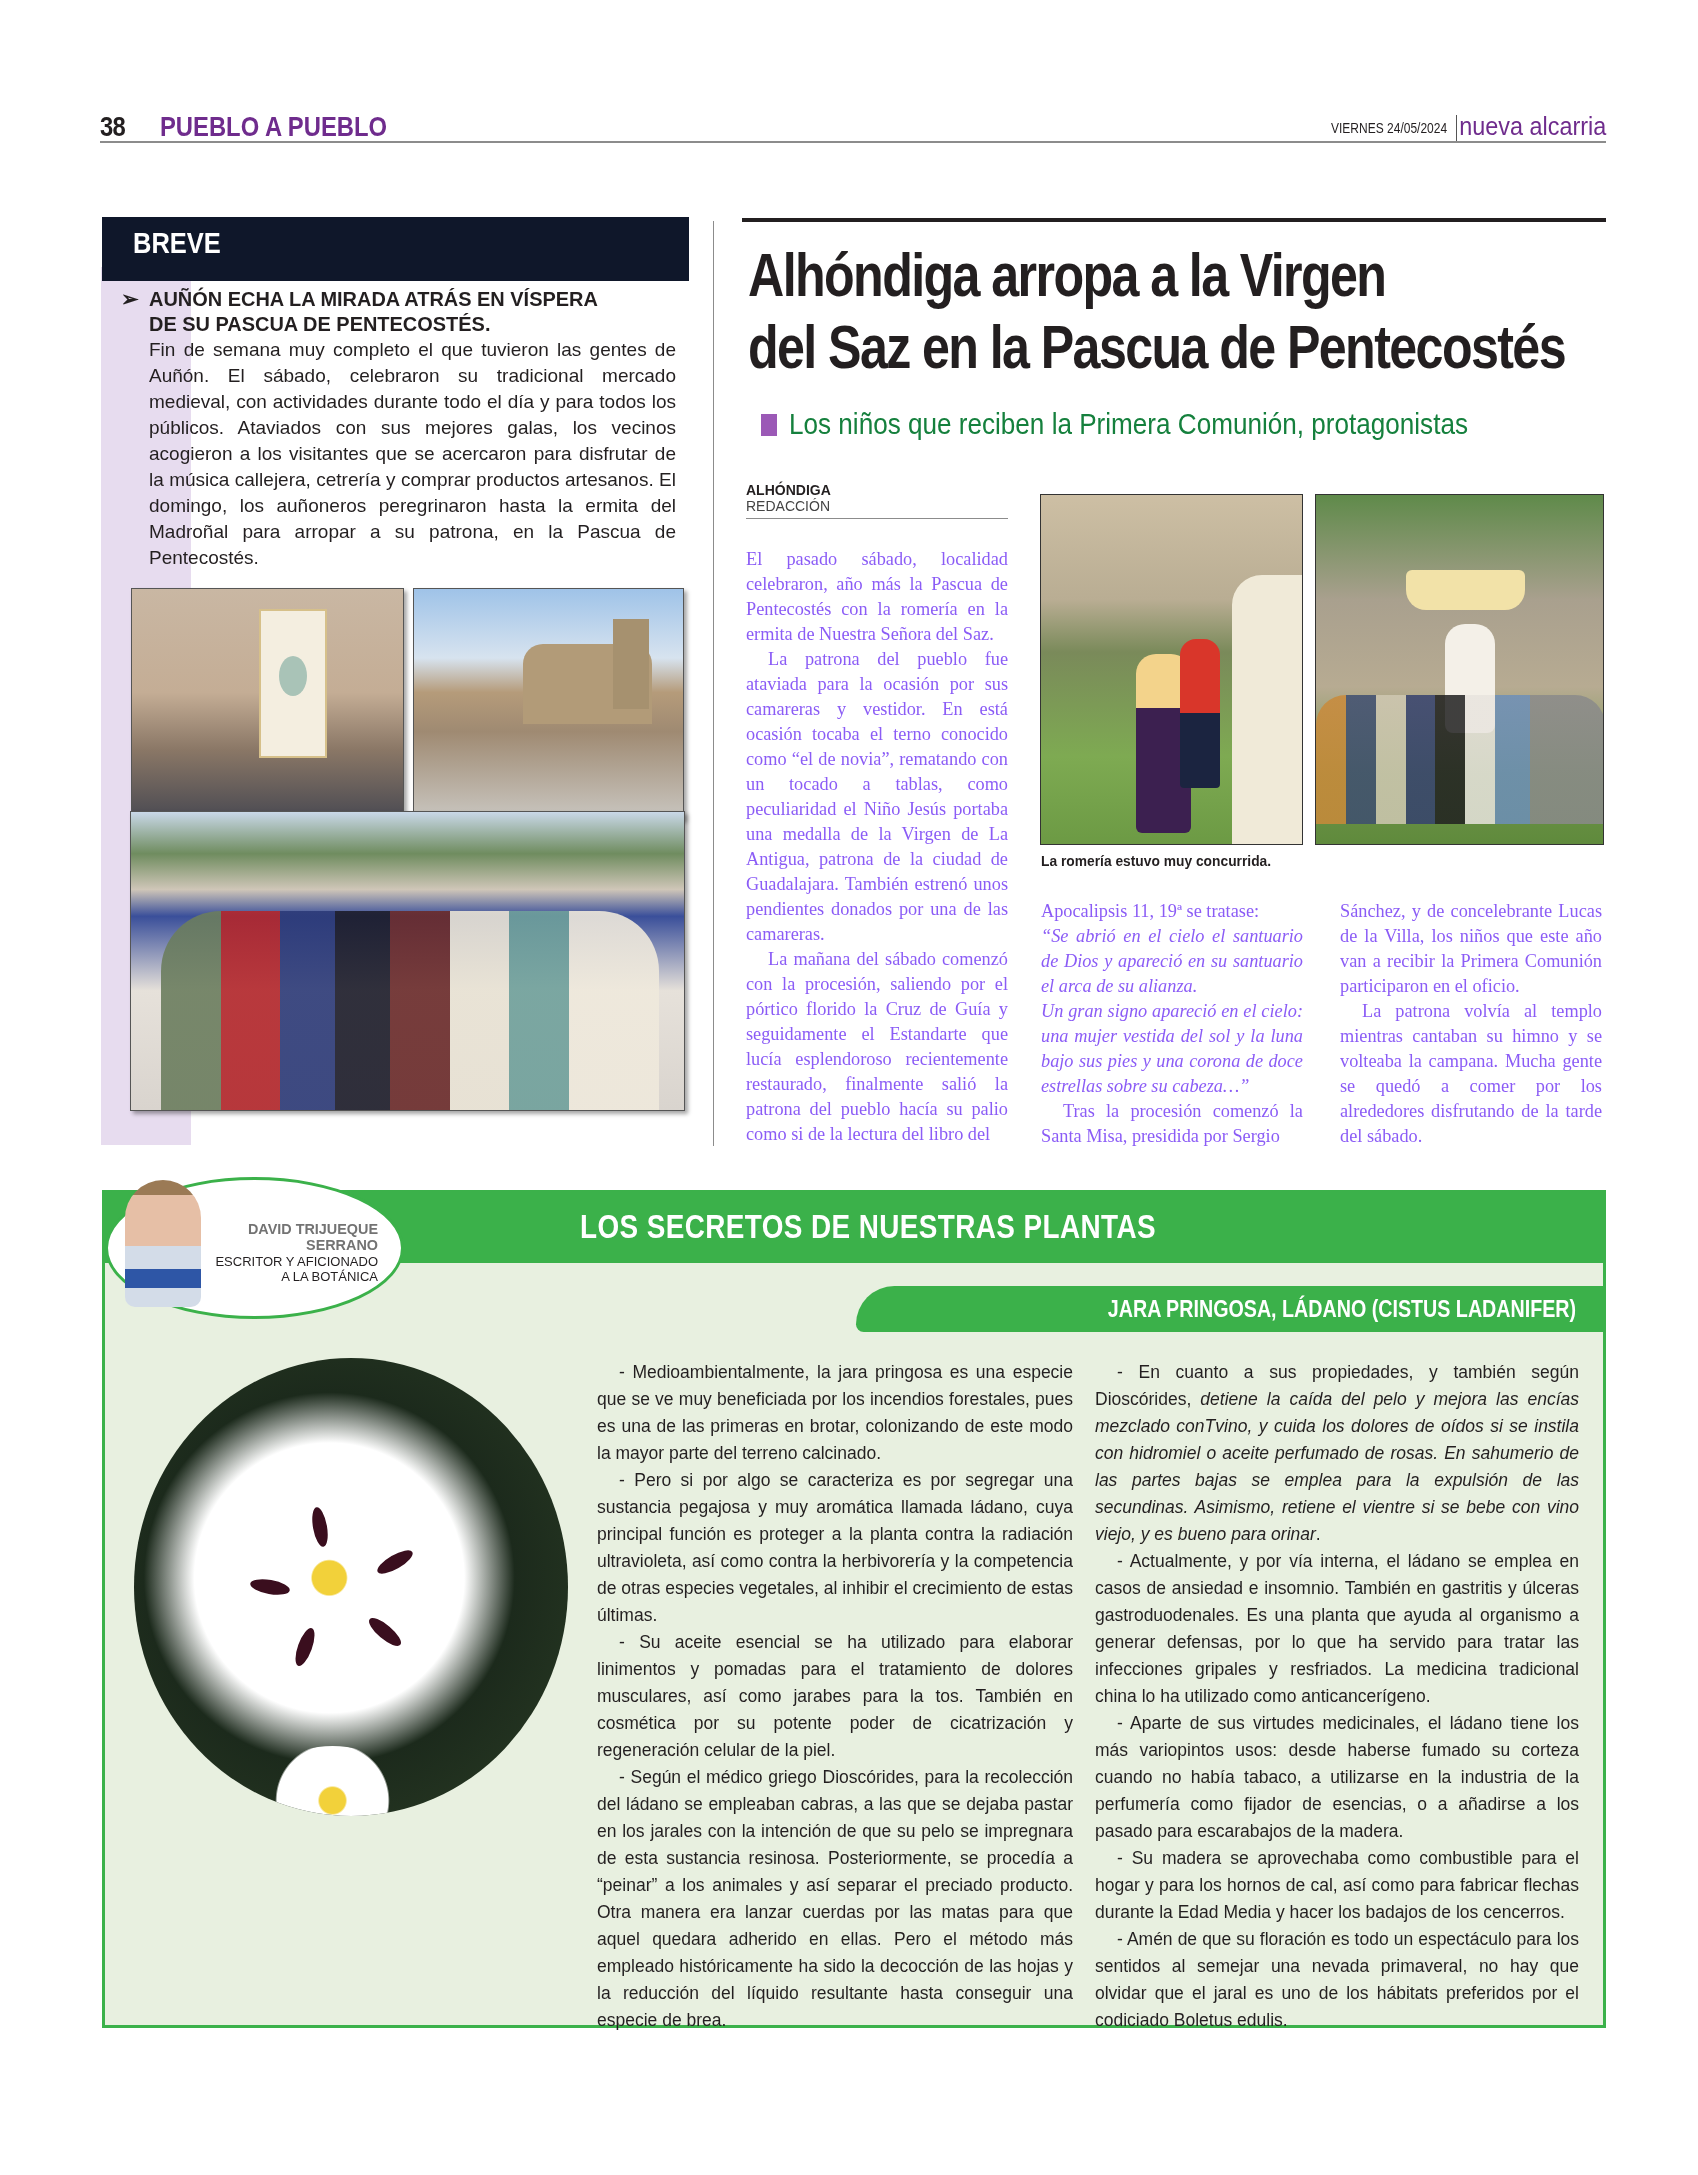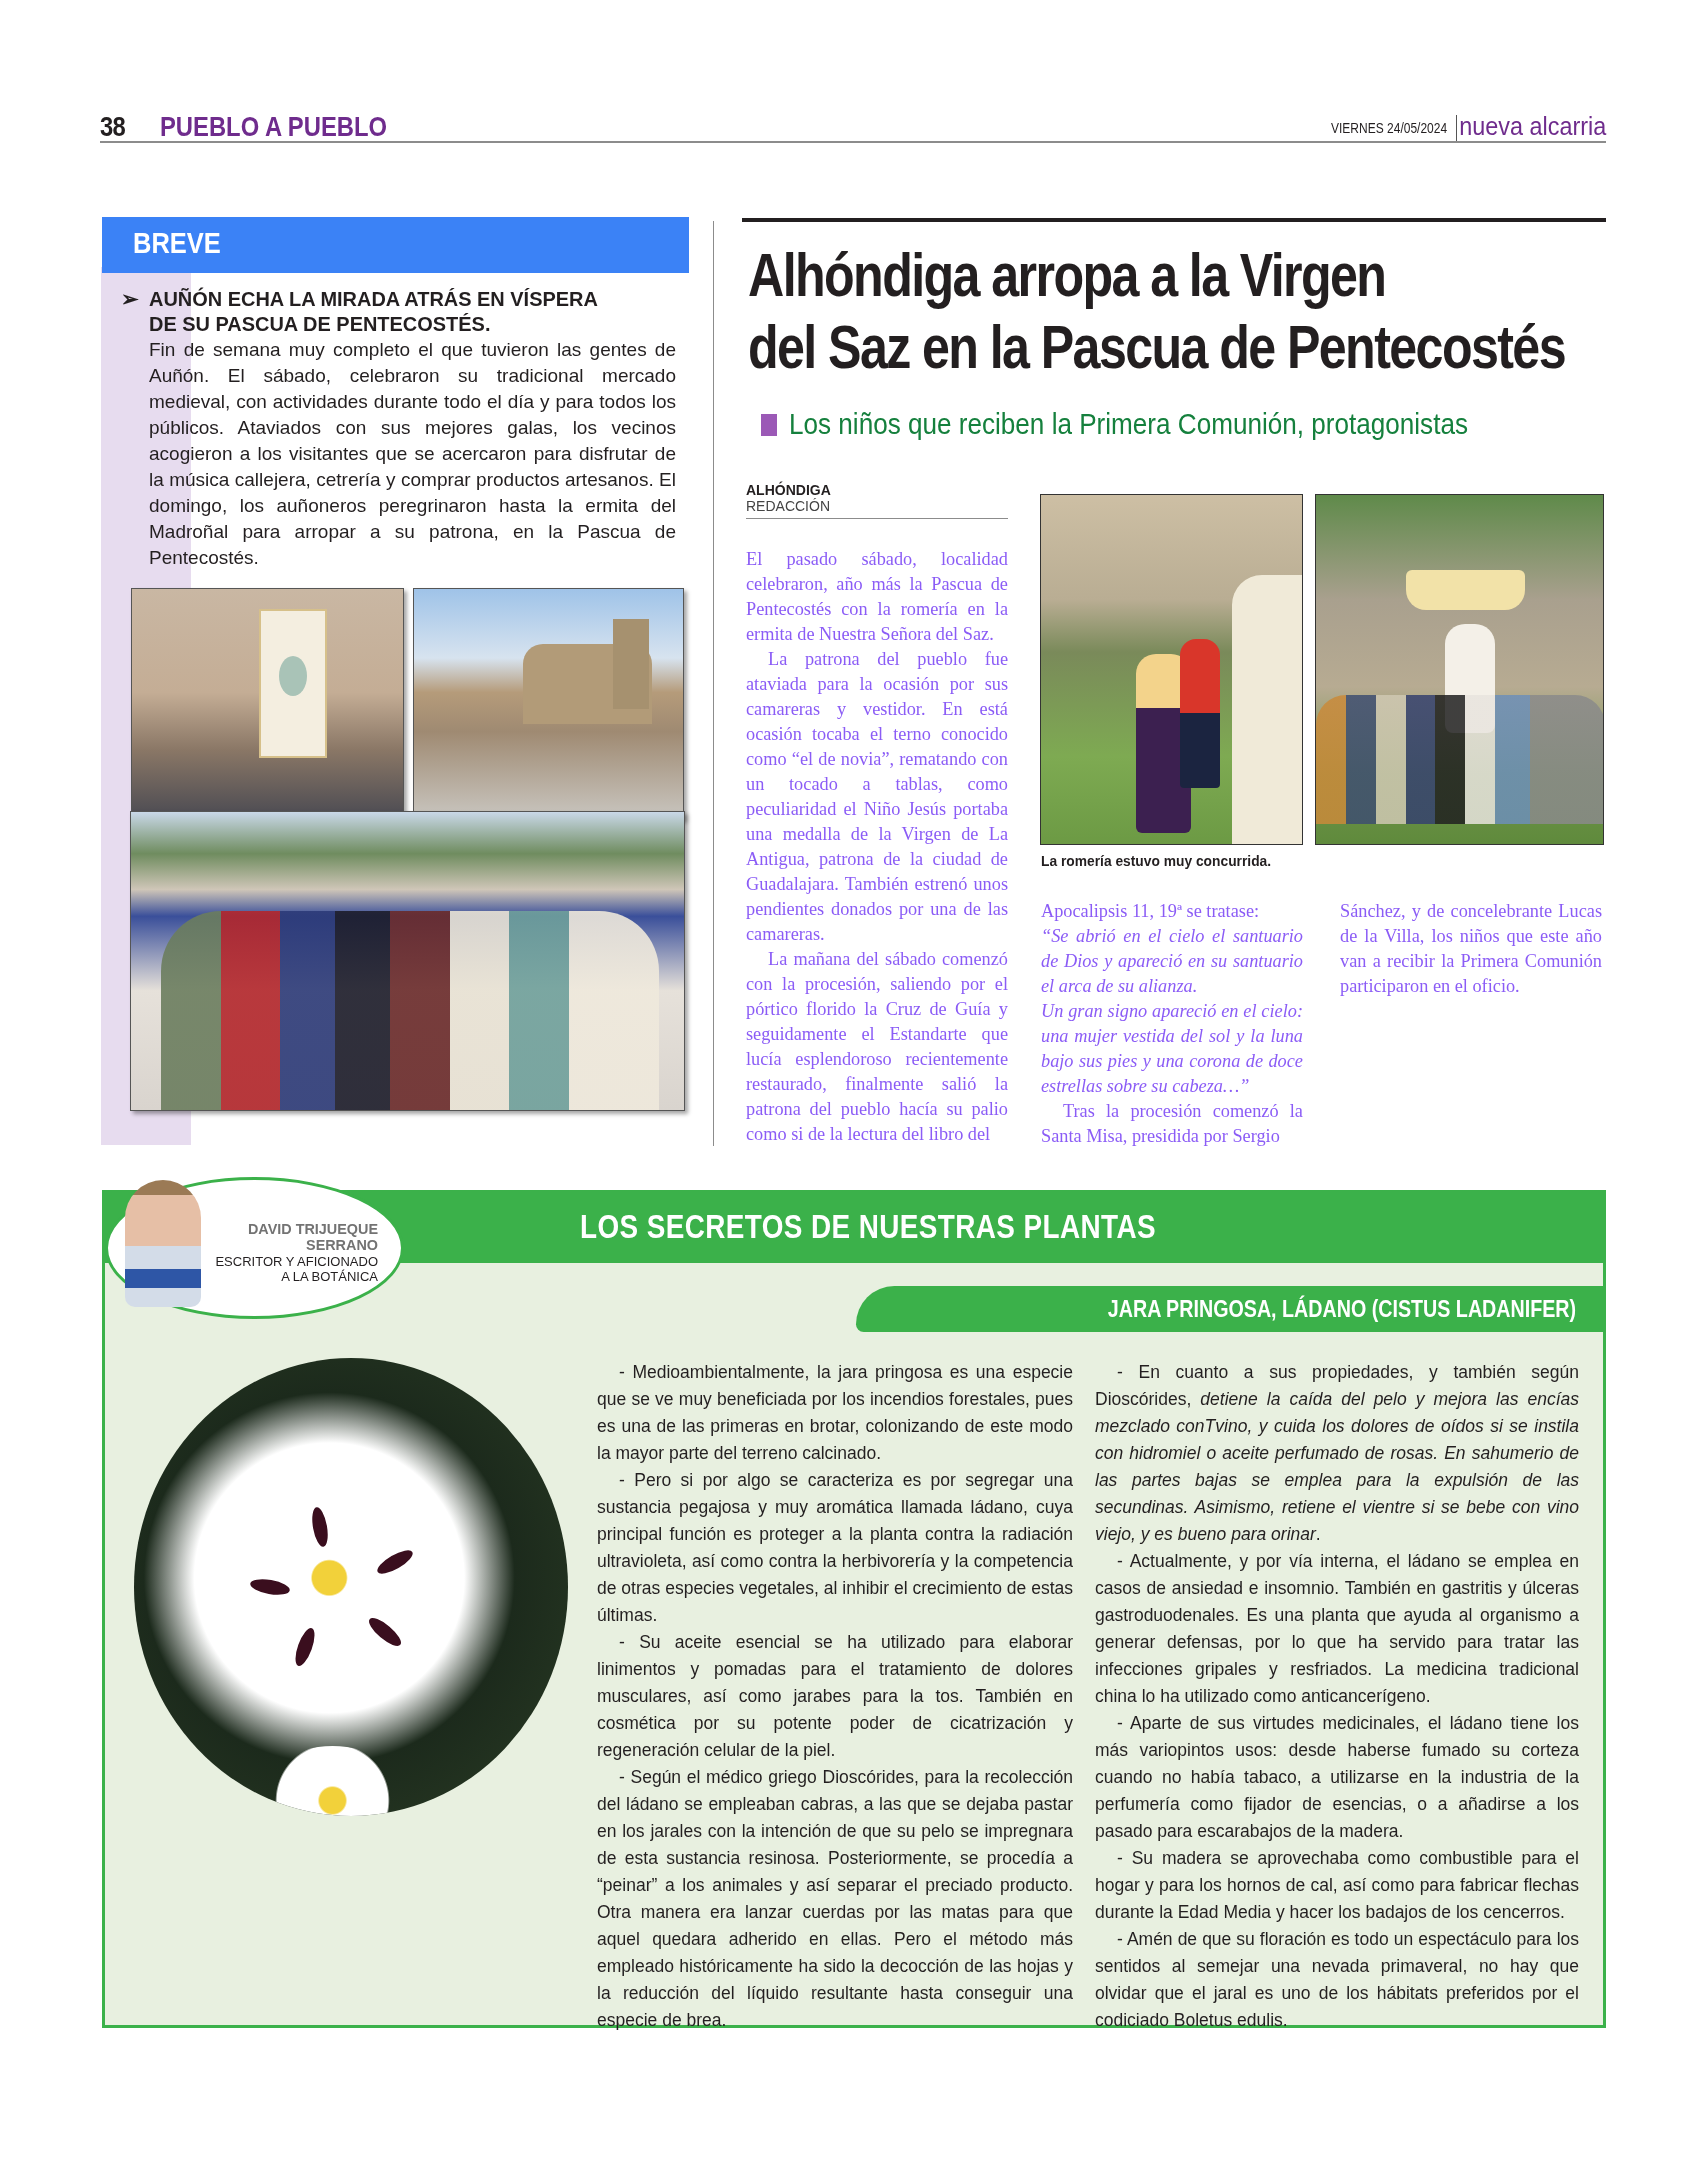--- a/index.html
+++ b/index.html
@@ -9,21 +9,21 @@
   
   .hdr { position: absolute; left: 100px; top: 111px; width: 1506px; height: 32px; border-bottom: 2px solid #8c8c8c; }
   .hdr .pnum { position: absolute; left: 0; top: 0; font: bold 28px "Liberation Sans", sans-serif; letter-spacing: -1px; color: #231f20; transform: scaleX(0.85); transform-origin: left; }
   .hdr .section { position: absolute; left: 60px; top: 0; font: bold 28px "Liberation Sans", sans-serif; color: #6f2c8d; transform: scaleX(0.85); transform-origin: left; }
   .hdr .date { position: absolute; right: 159px; top: 8px; font: 15px "Liberation Sans", sans-serif; color: #231f20; transform: scaleX(0.8); transform-origin: right; }
   .hdr .sep { position: absolute; right: 149px; top: 4px; width: 1px; height: 26px; background: #555; }
   .hdr .brand { position: absolute; right: 0; top: 0; font: 26px "Liberation Sans", sans-serif; color: #6f2c8d; transform: scaleX(0.9); transform-origin: right; }
 
   
   .breve-stripe { position: absolute; left: 101px; top: 267px; width: 90px; height: 878px; background: #e7dcef; }
-  .breve-bar { position: absolute; left: 102px; top: 217px; width: 587px; height: 56px; background: #3b82f6; }
+  .breve-bar { position: absolute; left: 102px; top: 217px; width: 587px; height: 64px; background: #0f172a; }
   .breve-bar span { position: absolute; left: 31px; top: 9px; font: bold 30px "Liberation Sans", sans-serif; color: #fff; transform: scaleX(0.85); transform-origin: left; }
   .breve-head { position: absolute; left: 121px; top: 286px; width: 557px; font: bold 21px/25px "Liberation Sans", sans-serif; color: #231f20; }
   .breve-head .arrow { position: absolute; left: 0; top: 0; }
   .breve-head .t { display: block; margin-left: 28px; transform: scaleX(0.95); transform-origin: left; }
   .breve-body { position: absolute; left: 149px; top: 337px; width: 527px; font: 19px/26px "Liberation Sans", sans-serif; color: #231f20; text-align: justify; }
 
   .photo { position: absolute; overflow: hidden; border: 1px solid #555; box-shadow: 3px 3px 4px rgba(0,0,0,0.35); }
   .ph1 { left: 131px; top: 588px; width: 273px; height: 232px;
          background: linear-gradient(180deg, #c9b7a3 0%, #c4ad95 45%, #8a7766 70%, #4a4a52 100%); }
   .ph1 .banner { position:absolute; left: 127px; top: 20px; width: 68px; height: 149px; background: #f4eee0; border: 2px solid #d6c08a; }
@@ -162,20 +162,21 @@
 
 <div class="serif-col col2">
   <p class="first">Apocalipsis 11, 19ª se tratase:</p>
   <span class="it">“Se abrió en el cielo el santuario de Dios y apareció en su santuario el arca de su alianza.</span>
   <span class="it">Un gran signo apareció en el cielo: una mujer vestida del sol y la luna bajo sus pies y una corona de doce estrellas sobre su cabeza…”</span>
   <p>Tras la procesión comenzó la Santa Misa, presidida por Sergio</p>
 </div>
 
 <div class="serif-col col3">
   <p class="first">Sánchez, y de concelebrante Lucas de la Villa, los niños que este año van a recibir la Primera Comunión participaron en el oficio.</p>
+  <p>La patrona volvía al templo mientras cantaban su himno y se volteaba la campana. Mucha gente se quedó a comer por los alrededores disfrutando de la tarde del sábado.</p>
 </div>
 
 <div class="plants-box"></div>
 <div class="plants-bar"></div>
 <div class="plants-title">LOS SECRETOS DE NUESTRAS PLANTAS</div>
 <div class="sub-tab">
   <span>JARA PRINGOSA, LÁDANO (CISTUS LADANIFER)</span>
 </div>
 
 <div class="author-ellipse"></div>

